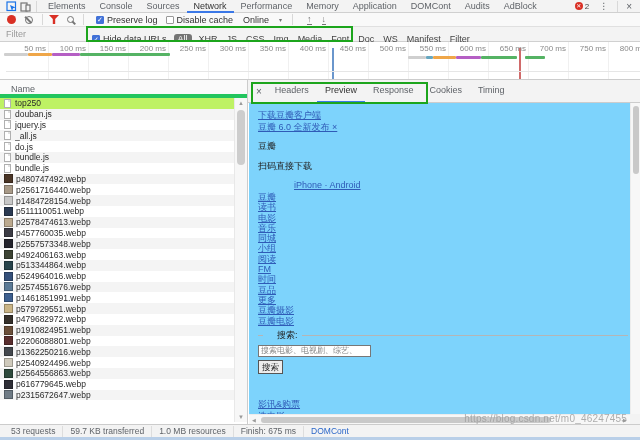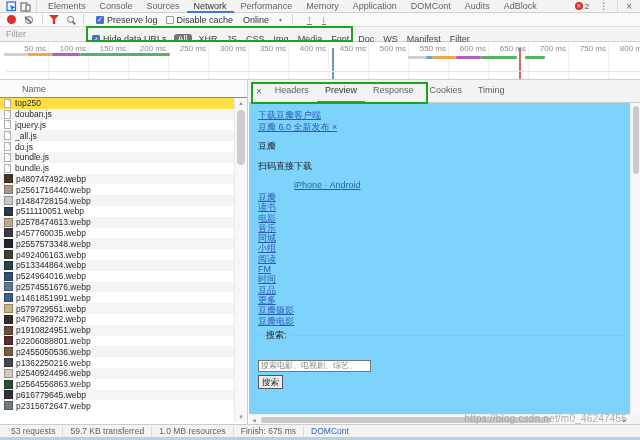--- a/index.html
+++ b/index.html
@@ -50,25 +50,25 @@
   #overview { position:absolute; left:0; top:42px; width:640px; height:38px; background:#fff; border-bottom:1px solid #ccc; overflow:hidden; }
   .gridline { position:absolute; top:0; width:1px; height:38px; background:#f0f0f0; }
   .tick { position:absolute; top:2px; width:40px; font-size:8px; color:#8a8a8a; text-align:right; border-bottom:1px solid #e6e6e6; padding-bottom:18px; white-space:nowrap; }
   .bar { position:absolute; height:3px; border-radius:1px; }
   .marker { position:absolute; top:6px; height:32px; width:2px; }
   #dom-marker { background:#6a96cc; }
   #load-marker { background:#d06a6a; }
 
   
   #left-pane { position:absolute; left:0; top:80px; width:248px; height:344px; background:#fff; border-right:1px solid #ccc; overflow:hidden; }
-  #name-header { height:18px; line-height:18px; font-size:9px; color:#5f6368; padding-left:22px; background:#fafafa; border-bottom:1px solid #22c55e; }
+  #name-header { height:18px; line-height:18px; font-size:9px; color:#5f6368; padding-left:11px; background:#fafafa; border-bottom:4px solid #22c55e; }
   #file-list { position:absolute; left:0; top:18px; width:234px; bottom:2px; overflow:hidden; }
   .frow { display:flex; align-items:center; height:10.8px; font-size:8.5px; color:#2a2a2a; padding-left:4px; white-space:nowrap; overflow:hidden; }
   .frow:nth-child(even) { background:#f4f4f4; }
-  .frow.sel { background:#fde047;align-items:center; }
+  .frow.sel { background:#bef264;align-items:center; }
   .ficon { width:7px; height:9px; border:1px solid #b0b0b0; background:#fff; margin-right:4px; flex:none; position:relative; }
   .ficon::after { content:''; position:absolute; right:0; top:0; width:2px; height:2px; background:#e2e2e2; }
   .thumb { width:9px; height:9px; margin-right:3px; flex:none; border:0.5px solid rgba(0,0,0,.25); }
   .fname { overflow:hidden; text-overflow:ellipsis; }
   #left-scrollbar { position:absolute; right:0; top:18px; bottom:2px; width:13px; background:#f7f7f7; border-left:1px solid #e8e8e8; }
   .sarr { position:absolute; left:0; width:12px; height:10px; color:#9a9a9a; font-size:6px; text-align:center; line-height:10px; }
   .sarr.up { top:0; } .sarr.down { bottom:0; }
   .sthumb { position:absolute; left:2px; width:8px; background:#cdcdcd; border-radius:4px; }
   #left-thumb { top:12px; height:55px; }
 
@@ -83,22 +83,22 @@
   .plink { color:#2f5bb7; text-decoration:underline; width:max-content; }
   #top-links .plink { line-height:12px; }
   .ptext { margin-top:7px; color:#222; }
   #platform-links { margin-top:7px;margin-left:36px; }
   #nav-links { margin-top:2px; }
   #nav-links .plink { line-height:10.3px; }
   #search-label-row { display:flex; align-items:center; margin-top:3px; width:370px; }
   .fline { border-top:1px solid #b5b5b5; height:0; }
   .fline.short { width:5px; }
   .fline.long { flex:1; margin-left:4px; }
-  #search-label { margin:0 0 0 3px; color:#222; }
-  #search-input { margin-top:18px; width:113px; height:12px; border:1px solid #777; color:#888; font-size:8px; line-height:10px; padding:0 2px; overflow:hidden; white-space:nowrap; background:#fff; }
+  #search-label { margin:0 0 0 14px; color:#222; }
+  #search-input { margin-top:3px; width:113px; height:12px; border:1px solid #777; color:#888; font-size:8px; line-height:10px; padding:0 2px; overflow:hidden; white-space:nowrap; background:#fff; }
   #search-btn { margin-top:3px; display:inline-block; border:1px solid #555; background:#ededed; font-size:8.5px; line-height:12px; padding:0 3px; color:#222; }
   #bottom-links { margin-top:24px; }
   #bottom-links .plink { line-height:12.6px; }
 
   #right-vscroll { position:absolute; right:0; top:23px; bottom:10px; width:10px; background:#f7f7f7; border-left:1px solid #ececec; }
   #right-vthumb { left:2px; width:6px; top:3px; height:68px; position:absolute; background:#c9c9c9; border-radius:3px; }
   #right-hscroll { position:absolute; left:1px; right:10px; bottom:0; height:10px; background:#f7f7f7; border-top:1px solid #ececec; display:block; }
   #right-hthumb { position:absolute; left:12px; width:290px; top:2px; height:6px; background:#c9c9c9; border-radius:3px; }
   .harr { position:absolute; top:0; width:10px; height:10px; color:#9a9a9a; font-size:5px; text-align:center; line-height:10px; }
   .harr.left { left:0; } .harr.right { right:0; }
@@ -340,24 +340,20 @@
         </div>
         <div class="frow">
           <span class="thumb" style="background: rgb(107, 79, 58);"></span>
           <span class="fname">p1910824951.webp</span>
         </div>
         <div class="frow">
           <span class="thumb" style="background: rgb(90, 46, 46);"></span>
           <span class="fname">p2206088801.webp</span>
         </div>
         <div class="frow">
-          <span class="thumb" style="background: rgb(122, 92, 66);"></span>
-          <span class="fname">p2455050536.webp</span>
-        </div>
-        <div class="frow">
           <span class="thumb" style="background: rgb(68, 72, 78);"></span>
           <span class="fname">p1362250216.webp</span>
         </div>
         <div class="frow">
           <span class="thumb" style="background: rgb(207, 202, 188);"></span>
           <span class="fname">p2540924496.webp</span>
         </div>
         <div class="frow">
           <span class="thumb" style="background: rgb(46, 74, 60);"></span>
           <span class="fname">p2564556863.webp</span>

